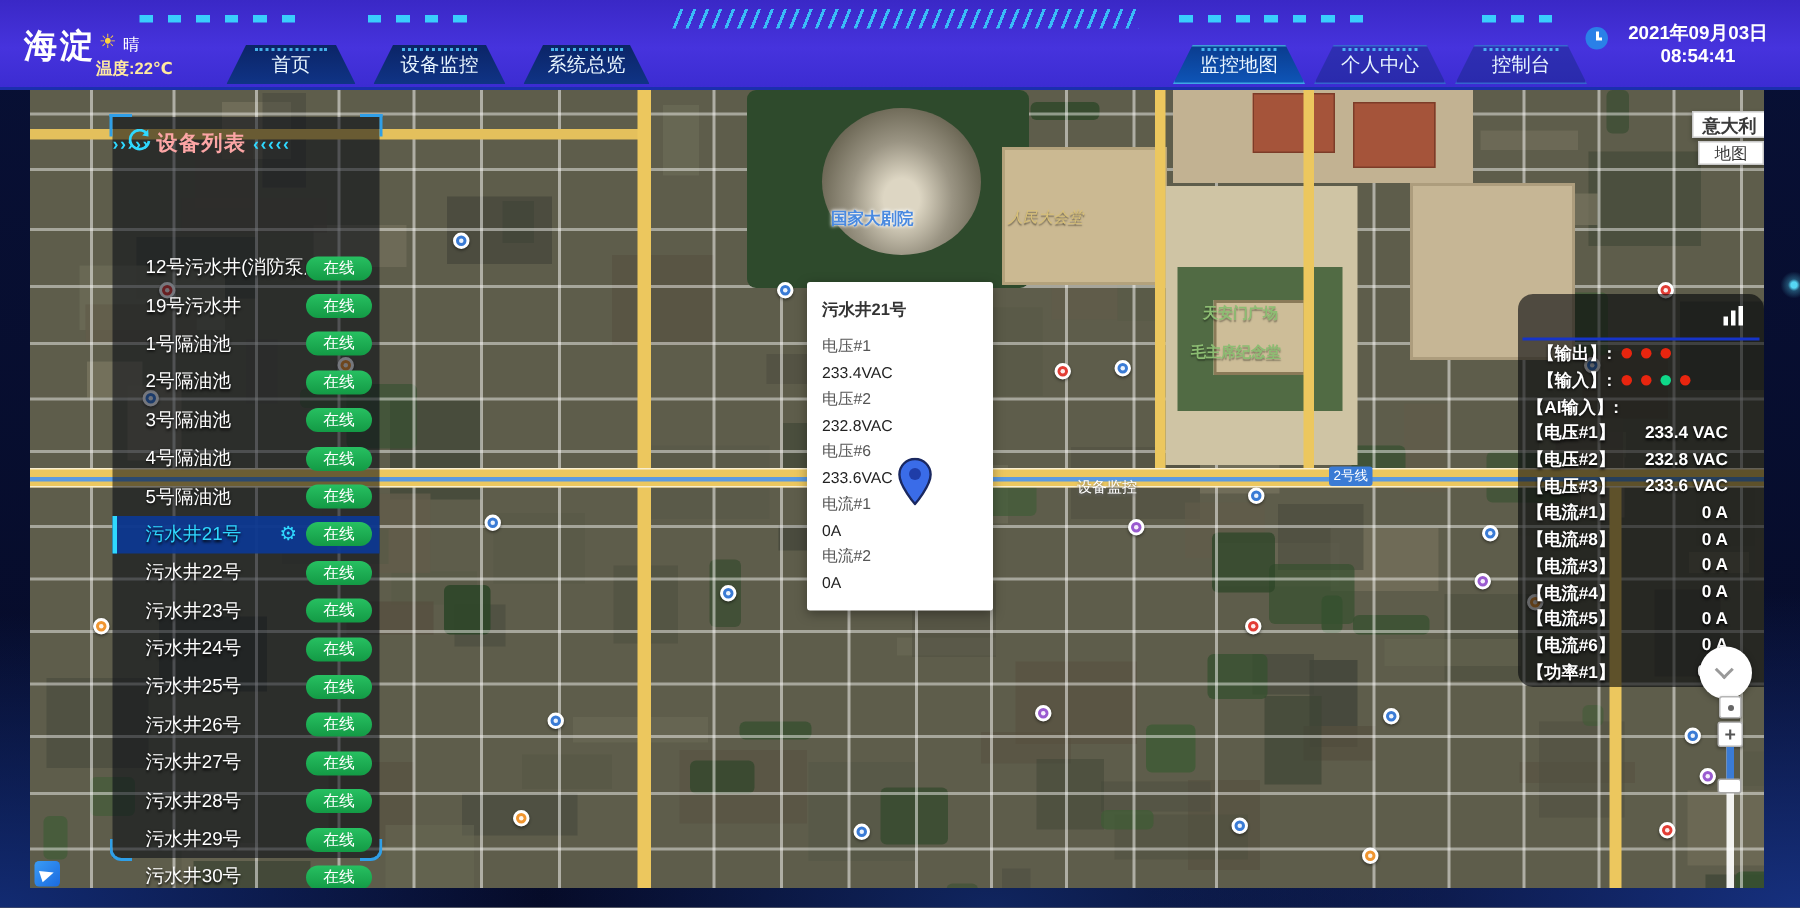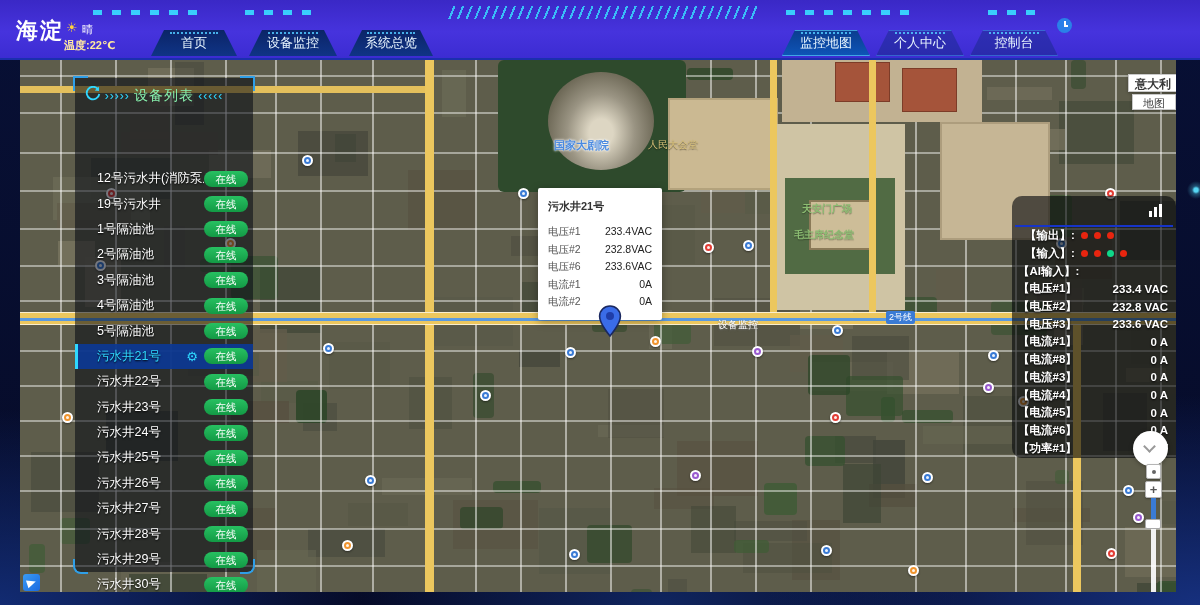--- a/index.html
+++ b/index.html
@@ -75,49 +75,49 @@
   .ml-metro-line{color:#fff;font-size:9px;background:#3a7bd5;padding:0 3px;border-radius:2px;}
   .mk{position:absolute;width:11px;height:11px;border-radius:50%;border:2px solid #fff;box-shadow:0 1px 2px rgba(0,0,0,.45);cursor:pointer;}
   .mk::after{content:"";position:absolute;left:2px;top:2px;width:3px;height:3px;border-radius:50%;background:rgba(255,255,255,.9);}
   
   .dev-panel{position:absolute;left:55px;top:18px;width:178px;height:494px;background:rgba(3,8,18,.55);}
   .corner{position:absolute;width:15px;height:15px;border:2px solid #2f9fe8;}
   .c-tl{left:-2px;top:-2px;border-right:none;border-bottom:none;}
   .c-tr{right:-2px;top:-2px;border-left:none;border-bottom:none;}
   .c-bl{left:-2px;bottom:-2px;border-right:none;border-top:none;border-radius:0 0 0 8px;}
   .c-br{right:-2px;bottom:-2px;border-left:none;border-top:none;border-radius:0 0 8px 0;}
-  .dev-header{position:absolute;top:9px;left:0;right:0;text-align:center;color:#86efac;font-weight:normal;font-size:14px;letter-spacing:1px;}
+  .dev-header{position:absolute;top:9px;left:0;right:0;text-align:left;color:#fca5a5;font-weight:bold;font-size:14px;letter-spacing:1px;}
   .dev-header::before{content:"››››› ";color:#2fd8ff;font-size:12px;}
   .dev-header::after{content:" ‹‹‹‹‹";color:#2fd8ff;font-size:12px;}
   .refresh{position:absolute;left:10px;top:8px;width:16px;height:16px;cursor:pointer;}
   .group-bar{position:absolute;left:-22px;top:60px;width:200px;height:26px;
     background:linear-gradient(90deg,rgba(12,45,134,.93),rgba(13,54,160,.93));
     color:#2fd8ff;font-size:14px;line-height:26px;padding-left:12px;cursor:pointer;}
   .dev-list{position:absolute;left:0;top:88px;right:0;}
   .dev-row{position:relative;height:25.4px;display:flex;align-items:center;padding:0 5px 0 22px;cursor:pointer;}
   .dev-name{flex:1;color:#fff;font-size:12.5px;white-space:nowrap;overflow:hidden;text-shadow:0 1px 2px #000;}
   .badge{flex:none;width:44px;height:16px;line-height:16px;border-radius:9px;text-align:center;
     background:linear-gradient(#27c061,#139a45);color:#fff;font-size:10.5px;}
   .dev-row.selected{background:rgba(12,56,148,.92);border-left:3px solid #2fd8ff;padding-left:19px;}
   .dev-row.selected .dev-name{color:#2fd8ff;}
   .gear{flex:none;color:#2fd8ff;font-size:13px;margin-right:6px;font-family:"DejaVu Sans",sans-serif;cursor:pointer;}
   
   .popup{position:absolute;left:518px;top:128px;width:124px;background:#fff;border-radius:2px;
     box-shadow:0 2px 8px rgba(0,0,0,.35);padding:11px 10px 9px;}
   .popup-title{font-size:11px;font-weight:bold;color:#333;margin-bottom:9px;}
-  .popup-row{display:flex;justify-content:space-between;font-size:10.5px;color:#555;line-height:17.5px;}
+  .popup-row{display:flex;justify-content:space-between;font-size:10.5px;color:#555;line-height:17.5px;flex-direction:column;}
   .popup-row .v{color:#222;}
   .pin{position:absolute;left:578px;top:245px;width:24px;height:32px;cursor:pointer;}
   
   .data-panel{position:absolute;left:992px;top:136px;width:164px;height:262px;
     background:rgba(6,8,12,.62);border-radius:10px 10px 0 10px;}
   .chart-icon{position:absolute;right:10px;top:8px;width:17px;height:13px;display:flex;align-items:flex-end;gap:2px;}
   .chart-icon span{display:block;width:3px;background:#fff;}
   .panel-line{position:absolute;left:3px;right:3px;top:29px;height:2px;background:#1634c8;}
-  .panel-rows{position:absolute;top:31px;left:0;right:0;}
+  .panel-rows{position:absolute;top:31px;left:0;right:16px;}
   .p-row{height:17.7px;display:flex;align-items:center;padding:0 8px 0 6px;color:#fff;font-size:11.5px;font-weight:bold;text-shadow:0 1px 2px #000;white-space:nowrap;}
   .p-row.indent{padding-left:13px;}
   .p-row .val{margin-left:auto;}
   .dot{width:7px;height:7px;border-radius:50%;margin-left:6px;flex:none;}
   
   .chip{position:absolute;background:#fff;border:1px solid #c8c8c8;color:#3a3a3a;text-align:center;
     font-size:11px;box-shadow:0 1px 3px rgba(0,0,0,.3);cursor:pointer;}
   #chip0{left:1108px;top:14px;width:50px;height:18px;line-height:18px;font-weight:bold;font-size:12px;}
   #chip1{left:1112px;top:34px;width:44px;height:16px;line-height:16px;}
   #chip2{left:1172px;top:52px;width:26px;height:16px;line-height:16px;}
@@ -156,20 +156,24 @@
   <div class="nav-btn" id="btn-n0">首页</div>
   <div class="nav-btn" id="btn-n1">设备监控</div>
   <div class="nav-btn" id="btn-n2">系统总览</div>
 
 
   <div class="nav-btn active" id="btn-r0">监控地图</div>
   <div class="nav-btn ghost" id="btn-r1">个人中心</div>
   <div class="nav-btn ghost" id="btn-r2">控制台</div>
 
   <div class="clock-ic"></div>
+  <div class="datetime">
+    <div>2021年09月03日</div>
+    <div>08:54:41</div>
+  </div>
 </div>
 
 <div class="map">
   <div id="map-blocks">
       <div class="blk" style="left: 694px; top: 238px; width: 86px; height: 48px; background: rgb(78, 79, 64); opacity: 0.52;"></div>
       <div class="blk" style="left: 608px; top: 145px; width: 67px; height: 59px; background: rgb(88, 89, 71); opacity: 0.64;"></div>
       <div class="blk" style="left: 288px; top: 469px; width: 77px; height: 28px; background: rgb(67, 69, 58); opacity: 0.53;"></div>
       <div class="blk" style="left: 578px; top: 365px; width: 66px; height: 12px; background: rgb(107, 106, 86); opacity: 0.64;"></div>
       <div class="blk" style="left: 967px; top: 27px; width: 65px; height: 13px; background: rgb(119, 115, 94); opacity: 0.56;"></div>
       <div class="blk" style="left: 71px; top: 98px; width: 80px; height: 41px; background: rgb(60, 68, 52); opacity: 0.46;"></div>
@@ -336,21 +340,21 @@
 
   <div class="road-h2"></div>
   <div class="road-v" id="rv2"></div>
   <div class="road-v" id="rv3"></div>
   <div class="road-v" id="rv4"></div>
   <div class="road-v" id="rv1"></div>
   <div class="road-h"></div>
 
   <div id="map-labels">
       <div class="map-label ml-poi-blue" style="left: 534px; top: 78px;">国家大剧院</div>
-      <div class="map-label ml-area-tan" style="left: 628px; top: 78px;">人民大会堂</div>
+      <div class="map-label ml-area-tan" style="left: 652px; top: 78px; font-style: italic;">人民大会堂</div>
       <div class="map-label ml-area-green" style="left: 782px; top: 142px;">天安门广场</div>
       <div class="map-label ml-area-green" style="left: 774px; top: 168px;">毛主席纪念堂</div>
       <div class="map-label ml-road" style="left: 698px; top: 258px;">设备监控</div>
       <div class="map-label ml-metro-line" style="left: 866px; top: 251px;">2号线</div>
     </div>
   <div id="map-markers">
       <div class="mk" style="left: 75px; top: 200px; background: rgb(58, 123, 213);"></div>
       <div class="mk" style="left: 282px; top: 95px; background: rgb(58, 123, 213);"></div>
       <div class="mk" style="left: 498px; top: 128px; background: rgb(58, 123, 213);"></div>
       <div class="mk" style="left: 303px; top: 283px; background: rgb(58, 123, 213);"></div>

